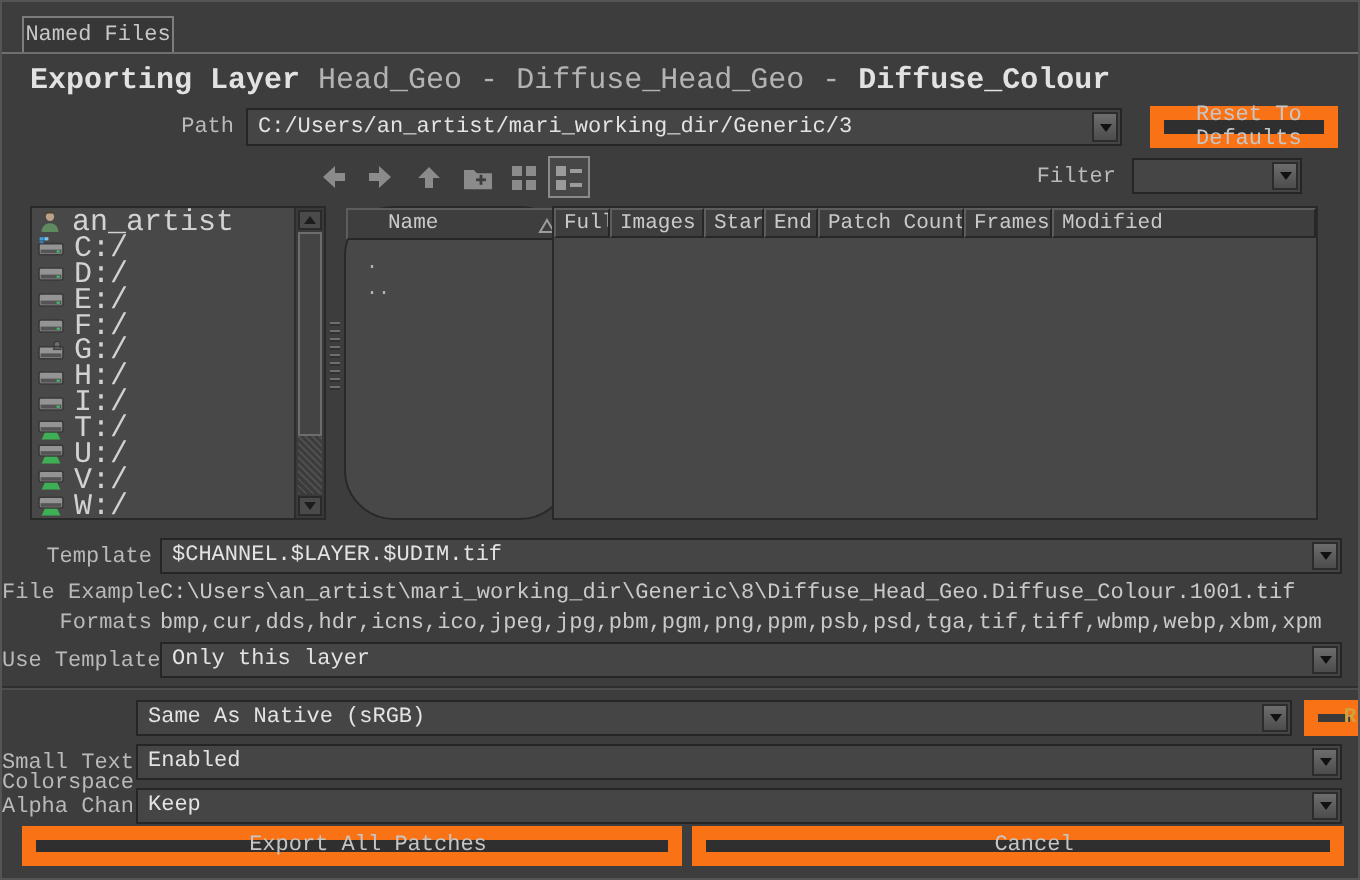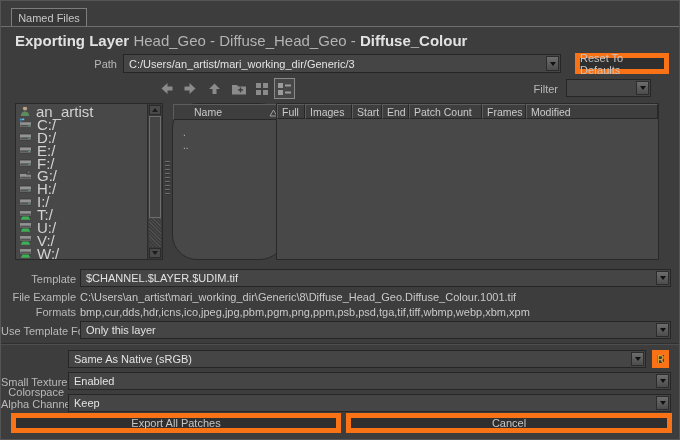--- a/index.html
+++ b/index.html
@@ -1,19 +1,19 @@
 <!DOCTYPE html>
 <html><head>
 <meta charset="utf-8">
 <style>
   * { margin:0; padding:0; box-sizing:border-box; }
   html,body { background:#2e2e2e; }
   #app {
     position:relative; width:680px; height:440px; background:#3d3d3d;
-    font-family:Liberation Sans, sans-serif; overflow:hidden;
+    font-family:Liberation Mono, monospace; overflow:hidden;
     border:1px solid #555;
   }
   .abs { position:absolute; }
   .label { position:absolute; color:#b9b9b9; font-size:11px; text-align:right; white-space:nowrap; }
   .valuetext { position:absolute; color:#c9c9c9; font-size:11px; white-space:nowrap; }
 
   
   .tab { position:absolute; font-size:11px; color:#c7c7c7; display:flex; align-items:center; justify-content:center; }
   #tab-named { left:10px; top:7px; width:76px; height:18px; background:#373737; border:1px solid #7d7d7d; border-bottom:none; z-index:1; }
   #tab-seq   { left:86px; top:3px; width:66px; height:23px; background:#3d3d3d; border:1px solid #9a9a9a; border-bottom:none; z-index:3; color:#d6d6d6; }
@@ -21,22 +21,22 @@
 
   
   .combo { position:absolute; background:#454545; border:1px solid #252525; }
   .combo .txt { position:absolute; left:5px; top:50%; transform:translateY(-50%); font-size:11px; color:#e3e3e3; white-space:nowrap; }
   .combo .btn { position:absolute; right:1px; top:1px; bottom:1px; width:13px;
     background:linear-gradient(#6d6d6d,#4c4c4c); border:1px solid #2c2c2c;
     display:flex; align-items:center; justify-content:center; }
   .combo .btn::after { content:""; width:0; height:0;
     border-left:3px solid transparent; border-right:3px solid transparent; border-top:4px solid #111; }
 
-  .push-btn { position:absolute; background:#2f2f2f; border:5px solid #f97316; color:#c6c6c6;
-    font-size:11px; display:flex; align-items:center; justify-content:center; cursor:default; }
+  .push-btn { position:absolute; background:#2f2f2f; border:7px solid #f97316; color:#c6c6c6;
+    font-size:11px; display:flex; align-items:center; justify-content:center; cursor:default;padding-left:16px; }
 
   
   .tool { position:absolute; width:17px; height:17px; display:flex; align-items:center; justify-content:center; }
   .tool.sel { border:1px solid #8a8a8a; background:#474747; width:21px; height:21px; }
 
   
   .panel { position:absolute; background:#484848; border:1px solid #292929; }
   .hdr { background:#3e3e3e; border-top:1px solid #5d5d5d; border-left:1px solid #5d5d5d;
          border-right:1px solid #272727; border-bottom:1px solid #272727;
          color:#cacaca; font-size:10.5px; }

